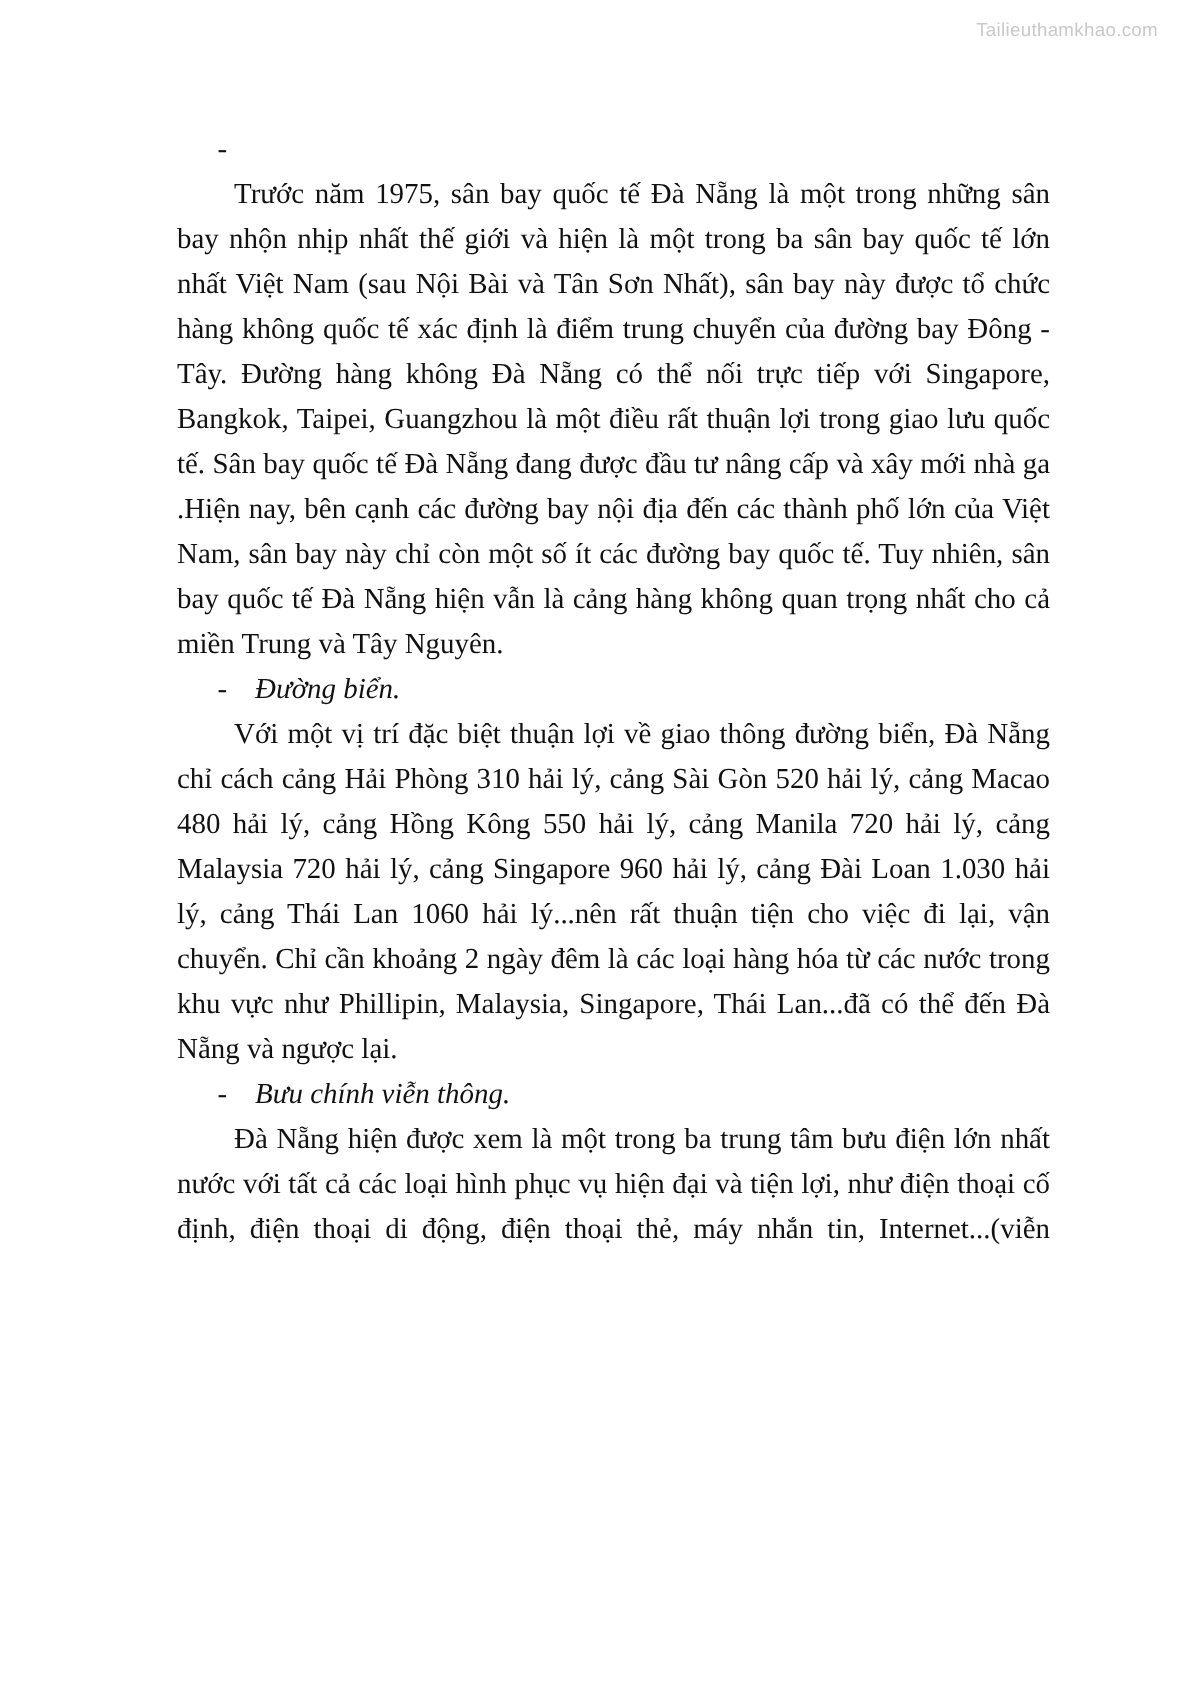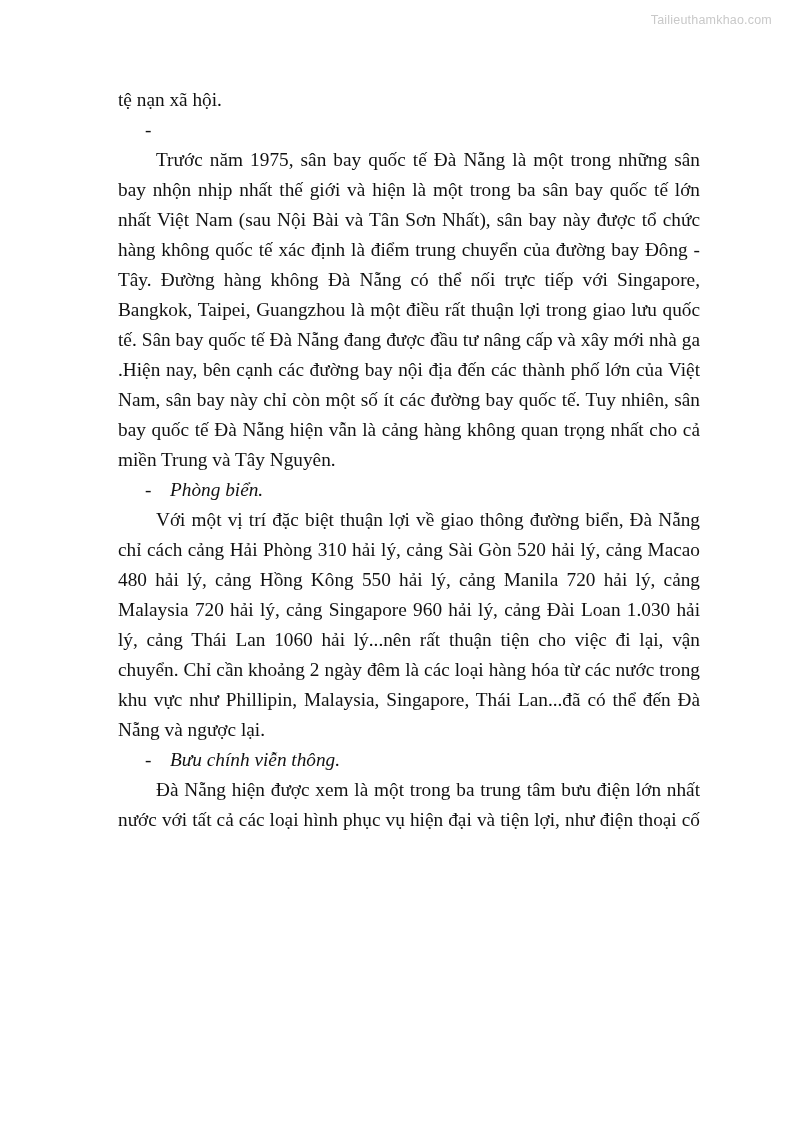--- a/index.html
+++ b/index.html
@@ -67,31 +67,30 @@
 </style>
 </head>
 <body>
 
 <div class="page">
 
   <div class="watermark">Tailieuthamkhao.com</div>
 
   <div class="content">
 
-    <p class="body-text noindent">tệ nạn xã hội.</p>
 
     <div class="bullet-line">
       <span class="bullet-dash">-</span>
     </div>
 
     <p class="body-text indent">Trước năm 1975, sân bay quốc tế Đà Nẵng là một trong những sân bay nhộn nhịp nhất thế giới và hiện là một trong ba sân bay quốc tế lớn nhất Việt Nam (sau Nội Bài và Tân Sơn Nhất), sân bay này được tổ chức hàng không quốc tế xác định là điểm trung chuyển của đường bay Đông - Tây. Đường hàng không Đà Nẵng có thể nối trực tiếp với Singapore, Bangkok, Taipei, Guangzhou là một điều rất thuận lợi trong giao lưu quốc tế. Sân bay quốc tế Đà Nẵng đang được đầu tư nâng cấp và xây mới nhà ga .Hiện nay, bên cạnh các đường bay nội địa đến các thành phố lớn của Việt Nam, sân bay này chỉ còn một số ít các đường bay quốc tế. Tuy nhiên, sân bay quốc tế Đà Nẵng hiện vẫn là cảng hàng không quan trọng nhất cho cả miền Trung và Tây Nguyên.</p>
 
     <div class="bullet-line">
       <span class="bullet-dash">-</span>
-      <span class="bullet-text">Phòng biển.</span>
+      <span class="bullet-text">Đường biển.</span>
     </div>
 
     <p class="body-text indent">Với một vị trí đặc biệt thuận lợi về giao thông đường biển, Đà Nẵng chỉ cách cảng Hải Phòng 310 hải lý, cảng Sài Gòn 520 hải lý, cảng Macao 480 hải lý, cảng Hồng Kông 550 hải lý, cảng Manila 720 hải lý, cảng Malaysia 720 hải lý, cảng Singapore 960 hải lý, cảng Đài Loan 1.030 hải lý, cảng Thái Lan 1060 hải lý...nên rất thuận tiện cho việc đi lại, vận chuyển. Chỉ cần khoảng 2 ngày đêm là các loại hàng hóa từ các nước trong khu vực như Phillipin, Malaysia, Singapore, Thái Lan...đã có thể đến Đà Nẵng và ngược lại.</p>
 
     <div class="bullet-line">
       <span class="bullet-dash">-</span>
       <span class="bullet-text">Bưu chính viễn thông.</span>
     </div>
 
     <p class="body-text indent">Đà Nẵng hiện được xem là một trong ba trung tâm bưu điện lớn nhất nước với tất cả các loại hình phục vụ hiện đại và tiện lợi, như điện thoại cố định, điện thoại di động, điện thoại thẻ, máy nhắn tin, Internet...(viễn thông), chuyển tiền nhanh, chuyển phát nhanh điện hoa...(bưu chính). Mạng lưới viễn thông của thành phố hiện nay gồm 2 tổng đài chính và 12 tổng đài vệ tinh với dung lượng hơn 40.000 số. Chất lượng và số lượng các dịch vụ viễn thông ngày càng được nâng cao nhờ vào khai thác, sử dụng những công nghệ hàng đầu thế giới như mạng Viba số PDH - 140 Mb/s, mang cáp quang SDH - 2,5 bb/s tổng đài Toll AXE-10...các tuyến cáp quang biển quốc tế, khu vực và quốc gia, đặc biệt là tuyến cáp quang biển SMW3 đã và sẽ đưa vào khai thác sử dụng cho phép Bưu</p>

